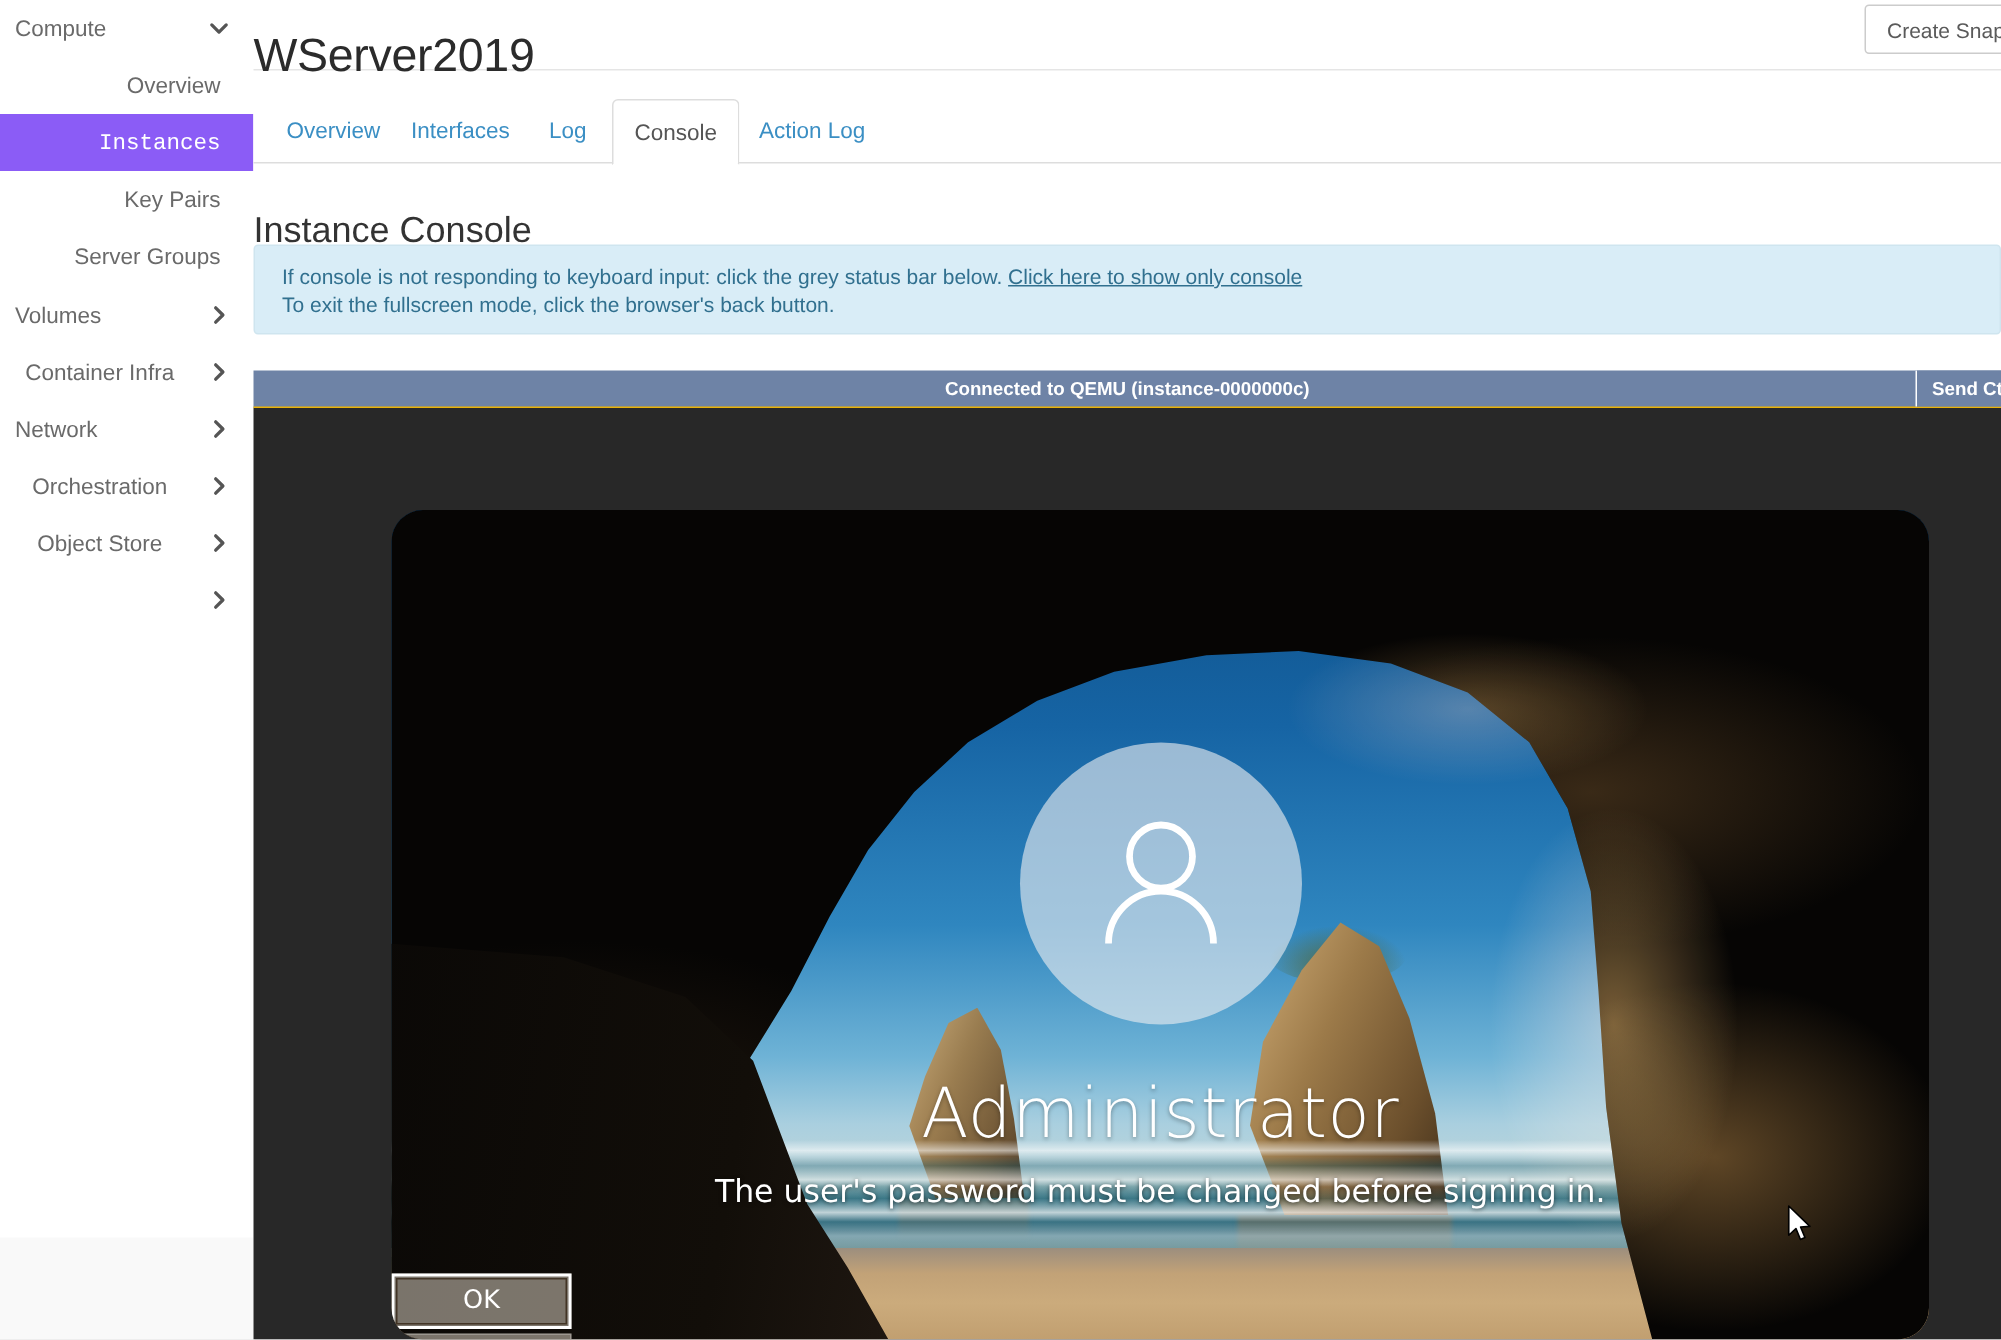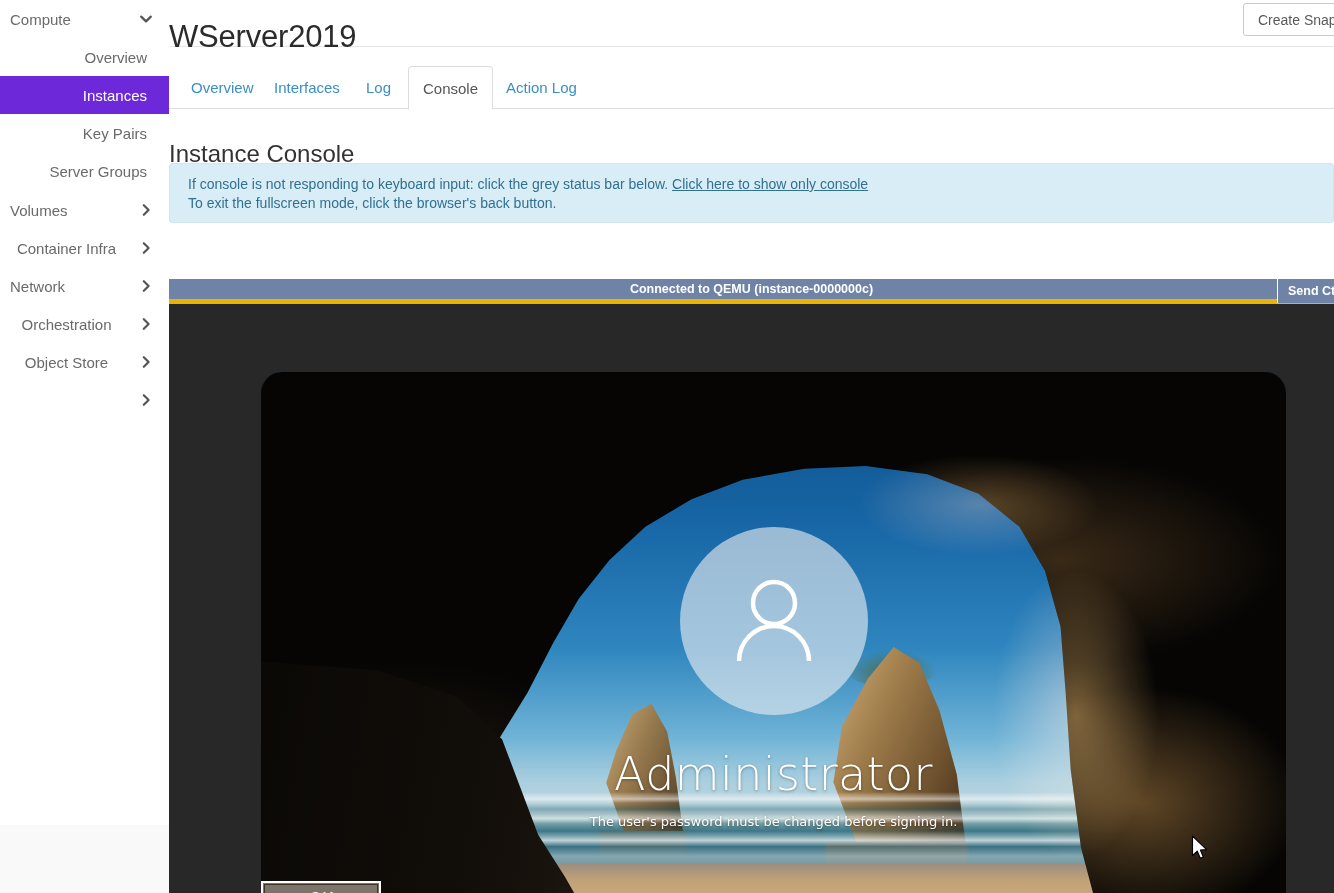--- a/index.html
+++ b/index.html
@@ -54,22 +54,23 @@
   .nav-child {
     height: 38px;
     display: flex; align-items: center; justify-content: flex-end;
     padding-right: 22px;
     box-sizing: border-box;
     color: #6a6a6a;
     font-size: 15px;
     white-space: nowrap;
   }
   .nav-child.active {
-    background: #6d28d9;
+    background: #8b5cf6;
     color: #ffffff;
+    font-family: Liberation Mono, monospace;
   }
 
   
   #main {
     position: absolute; left: 169px; top: 0;
     width: 1165px; height: 893px;
     background: #ffffff;
   }
   #page-header {
     position: relative;
@@ -158,26 +159,26 @@
 
   
   #console-wrap {
     position: absolute; left: 0px; top: 247px;
     width: 1165px; height: 646px;
   }
   #console-statusbar {
     position: relative;
     height: 25px;
     background: #6e83a6;
-    border-bottom: 5px solid #eab308;
+    border-bottom: 1px solid #eab308;
     box-sizing: border-box;
     color: #ffffff;
     font-size: 12.5px;
     font-weight: bold;
-    display: flex; align-items: center; justify-content: center; margin-top: 32px;
+    display: flex; align-items: center; justify-content: center;
   }
   #console-status-text { position: absolute; left: 0; right: 0; text-align: center; white-space: nowrap; }
   #send-ctrl-btn {
     position: absolute;
     left: 1108px; top: 0px;
     height: 24px;
     padding: 0 10px;
     box-sizing: border-box;
     display: flex; align-items: center;
     background: #6e83a6;
@@ -334,21 +335,21 @@
     font-weight: 300;
     letter-spacing: 0.4px;
     line-height: 1;
     text-shadow: 0 1px 3px rgba(0,0,0,0.35);
     font-family: "DejaVu Sans", sans-serif;
   }
   #vm-message {
     position: absolute; left: 0; right: 0; top: 80.0%;
     text-align: center;
     color: #ffffff;
-    font-size: 13px;
+    font-size: 21px;
     text-shadow: 0 1px 3px rgba(0,0,0,0.55);
     font-family: "DejaVu Sans", sans-serif;
   }
   #vm-buttons {
     position: absolute; left: 0; right: 0; top: 92.0%;
     display: flex; justify-content: center; gap: 3px; flex-direction: column;
   }
   .vm-btn {
     width: 120px; height: 37px;
     display: flex; align-items: center; justify-content: center;

